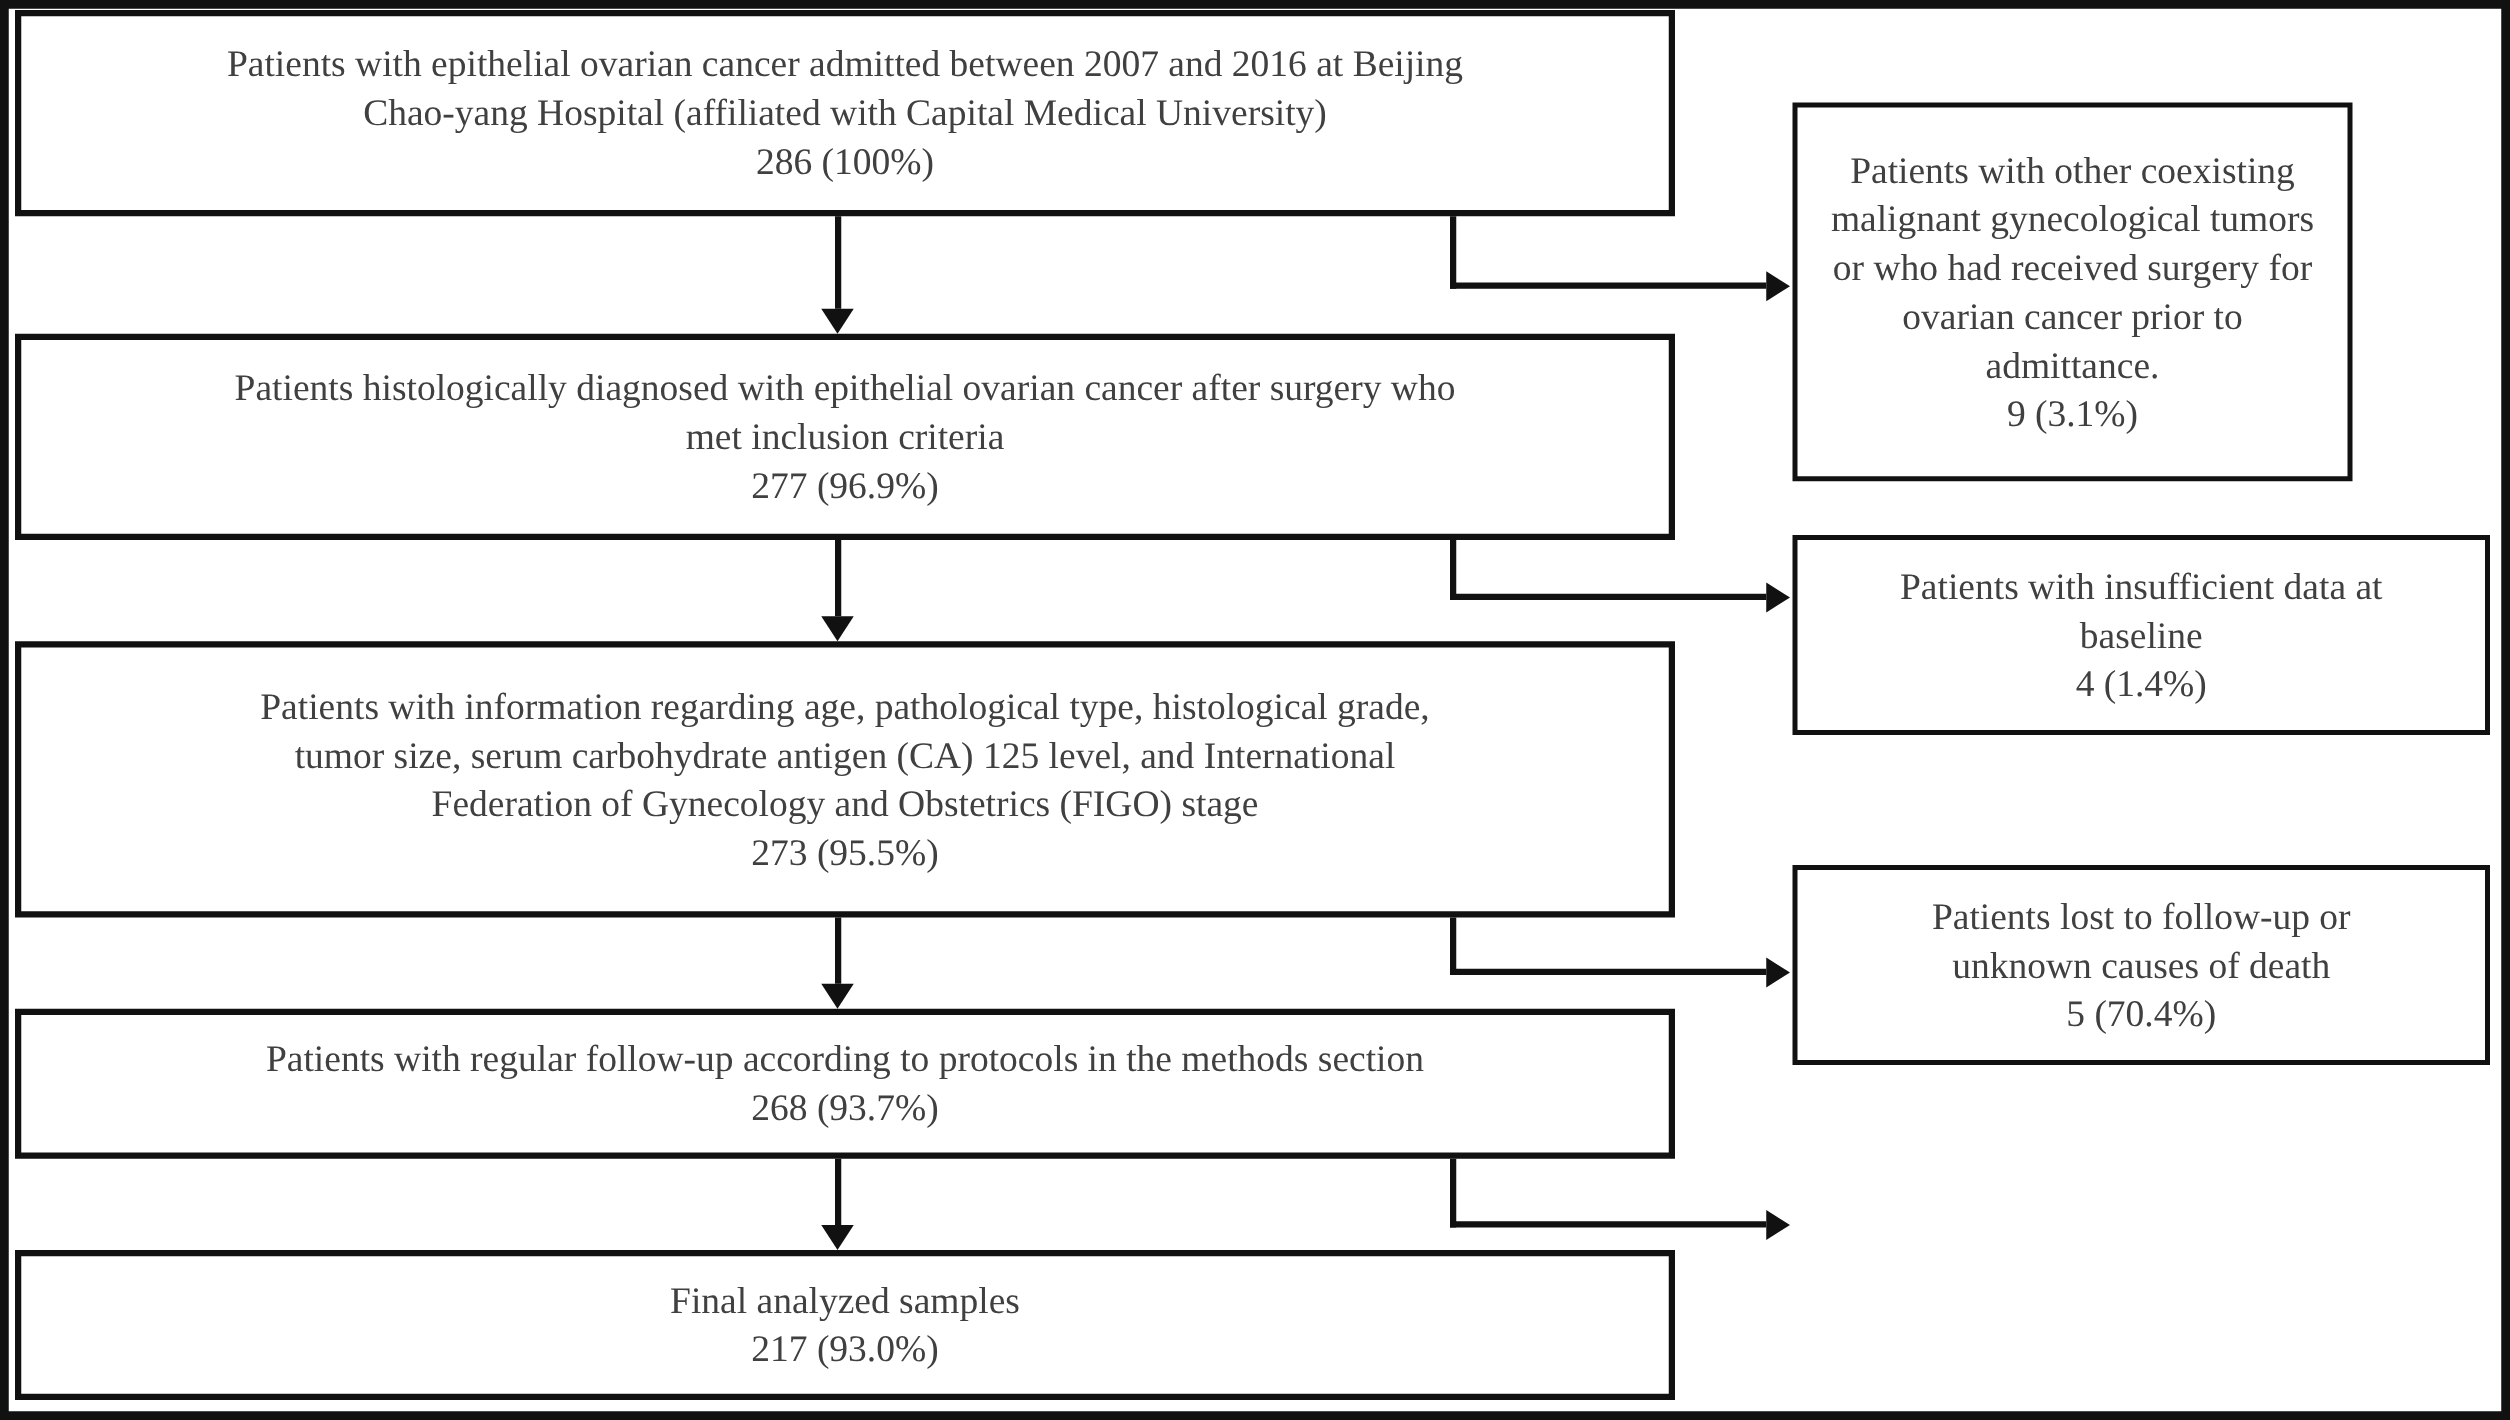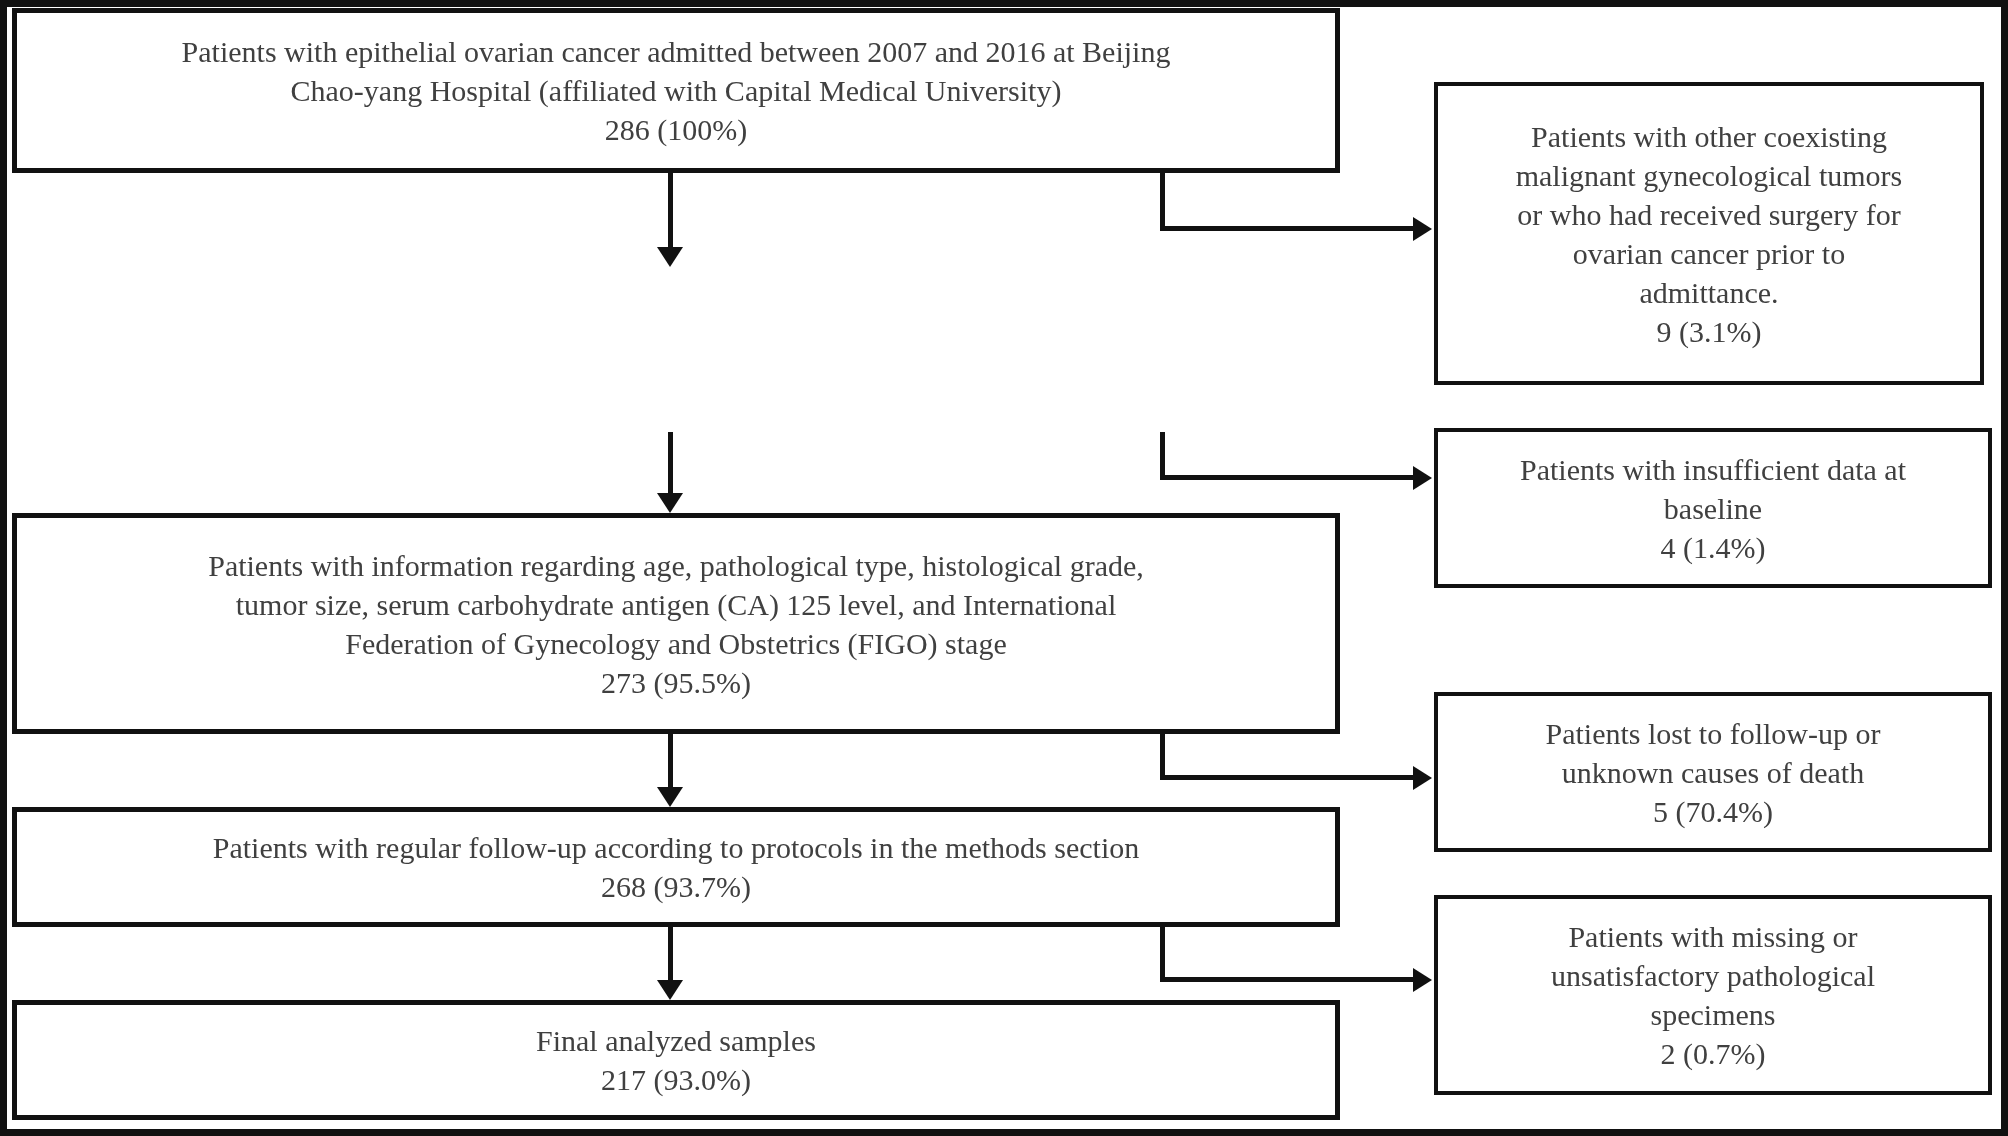--- a/index.html
+++ b/index.html
@@ -89,65 +89,64 @@
 <div id="canvas">
 
   <div id="outer-frame"></div>
 
   <div class="node left heavy" style="left:12px; top:8px; width:1328px; height:165px;">
     <div class="txt"><span>Patients with epithelial ovarian cancer admitted between 2007 and 2016 at Beijing
 Chao-yang Hospital (affiliated with Capital Medical University)</span>
 <span>286 (100%)</span></div>
   </div>
 
+  <div class="node left heavy" style="left:12px; top:267px; width:1328px; height:165px;">
+    <div class="txt"><span>Patients histologically diagnosed with epithelial ovarian cancer after surgery who
+met inclusion criteria</span>
+<span>277 (96.9%)</span></div>
+  </div>
 
   <div class="node left heavy" style="left:12px; top:513px; width:1328px; height:221px;">
     <div class="txt"><span>Patients with information regarding age, pathological type, histological grade,
 tumor size, serum carbohydrate antigen (CA) 125 level, and International
 Federation of Gynecology and Obstetrics (FIGO) stage</span>
 <span>273 (95.5%)</span></div>
   </div>
 
   <div class="node left heavy" style="left:12px; top:807px; width:1328px; height:120px;">
     <div class="txt"><span>Patients with regular follow-up according to protocols in the methods section</span>
 <span>268 (93.7%)</span></div>
   </div>
 
   <div class="node left heavy" style="left:12px; top:1000px; width:1328px; height:120px;">
     <div class="txt"><span>Final analyzed samples</span>
 <span>217 (93.0%)</span></div>
   </div>
 
-  <div class="node right" style="left:1434px; top:82px; width:550px; height:303px;">
+  <div class="node right" style="left:1434px; top:82px; width:448px; height:303px;">
     <div class="txt"><span>Patients with other coexisting
 malignant gynecological tumors
 or who had received surgery for
 ovarian cancer prior to
 admittance.</span>
 <span>9 (3.1%)</span></div>
   </div>
 
   <div class="node right" style="left:1434px; top:428px; width:558px; height:160px;">
     <div class="txt"><span>Patients with insufficient data at
 baseline</span>
 <span>4 (1.4%)</span></div>
   </div>
 
   <div class="node right" style="left:1434px; top:692px; width:558px; height:160px;">
     <div class="txt"><span>Patients lost to follow-up or
 unknown causes of death</span>
 <span>5 (70.4%)</span></div>
   </div>
 
-  <div class="node right" style="left:1434px; top:895px; width:558px; height:200px;">
-    <div class="txt"><span>Patients with missing or
-unsatisfactory pathological
-specimens</span>
-<span>2 (0.7%)</span></div>
-  </div>
 
   <div class="vline" style="left:668px; top:173px; height:74px;"></div>
   <div class="arrow-down" style="left:657px; top:247px;"></div>
 
   <div class="vline" style="left:668px; top:432px; height:61px;"></div>
   <div class="arrow-down" style="left:657px; top:493px;"></div>
 
   <div class="vline" style="left:668px; top:734px; height:53px;"></div>
   <div class="arrow-down" style="left:657px; top:787px;"></div>
 

